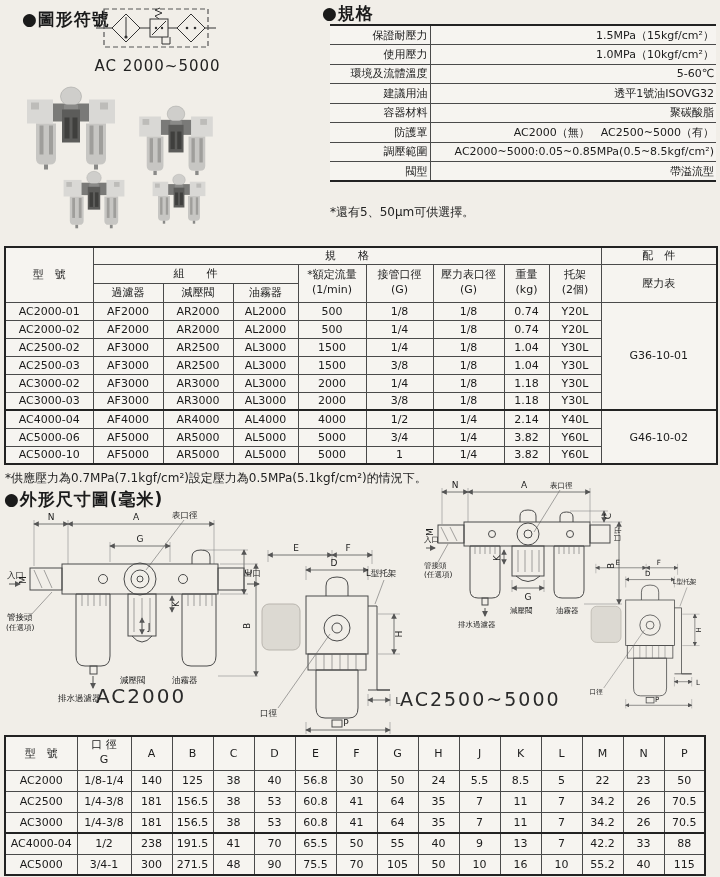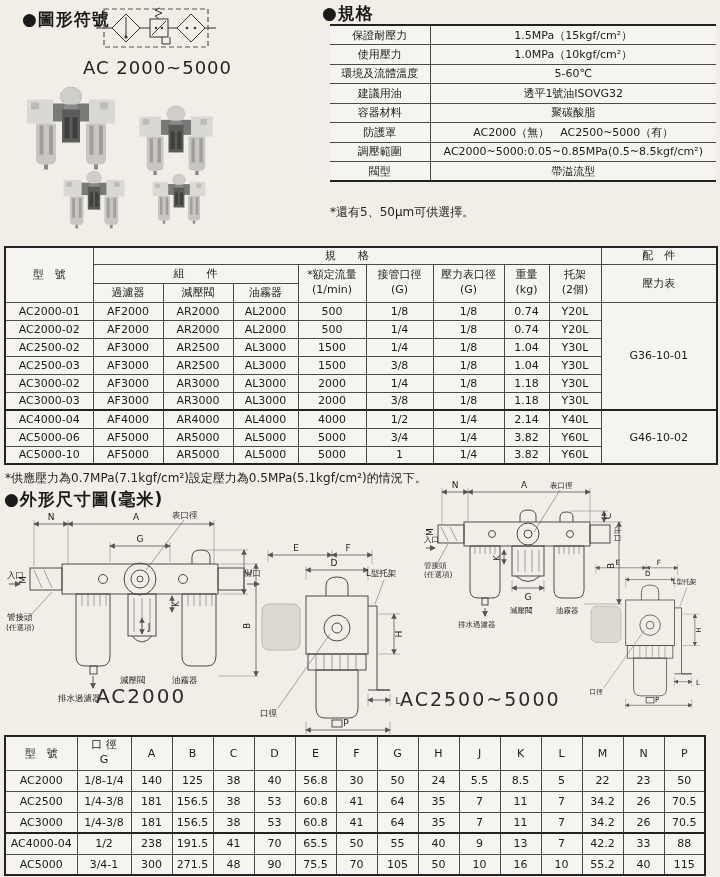--- a/index.html
+++ b/index.html
@@ -14,26 +14,26 @@
         text-align:center;padding:0 2px;overflow:hidden;white-space:nowrap}
   .grid tr.sep-top td{border-top:2px solid #222}
   .grid .cell-line{display:block;line-height:1.35}
   #model-table tbody tr{height:18px}
   #model-table thead tr.h1{height:17px}
   #model-table thead tr.h2,#model-table thead tr.h3{height:19px}
   #dim-table thead tr{height:34px}
   #dim-table tbody tr{height:21px}
   .spec{position:absolute;border-top:2px solid #222;border-bottom:2px solid #222;background:rgba(255,255,255,.35)}
   .spec th,.spec td{border-top:1px solid #4a4a4a;font-size:11px;font-weight:normal;
-        text-align:center;height:19.5px;padding:0 2px;white-space:nowrap}
+        text-align:right;height:19.5px;padding:0 2px;white-space:nowrap}
   .spec tr:first-child th,.spec tr:first-child td{border-top:none}
   .spec th{border-right:1px solid #4a4a4a;width:100px}
   .note{position:absolute;font-size:12px;color:#222;white-space:nowrap}
   .caption{position:absolute;font-size:20px;letter-spacing:2px;color:#2a2a2a}
-  .model-range{position:absolute;font-size:18px;letter-spacing:1px;color:#222}
+  .model-range{position:absolute;font-size:15px;letter-spacing:1px;color:#222}
   .drawing,.photo{position:absolute}
   svg .out{fill:none;stroke:#4a4a4a;stroke-width:1}
   svg .thin{stroke:#6a6a6a;stroke-width:.6;fill:none}
   svg .ext{stroke:#8a8a8a;stroke-width:.6}
   svg .dim{stroke:#555;stroke-width:.8;marker-start:url(#ah);marker-end:url(#ah);fill:none}
   svg .dim2{stroke:#444;stroke-width:.9;marker-end:url(#ah);fill:none}
   svg text{font-family:inherit;fill:#1b1b1b}
   svg .dimtxt{font-size:9px;text-anchor:middle}
   svg .lbl{font-size:8.5px}
   svg .lbl-sm{font-size:7.5px}

